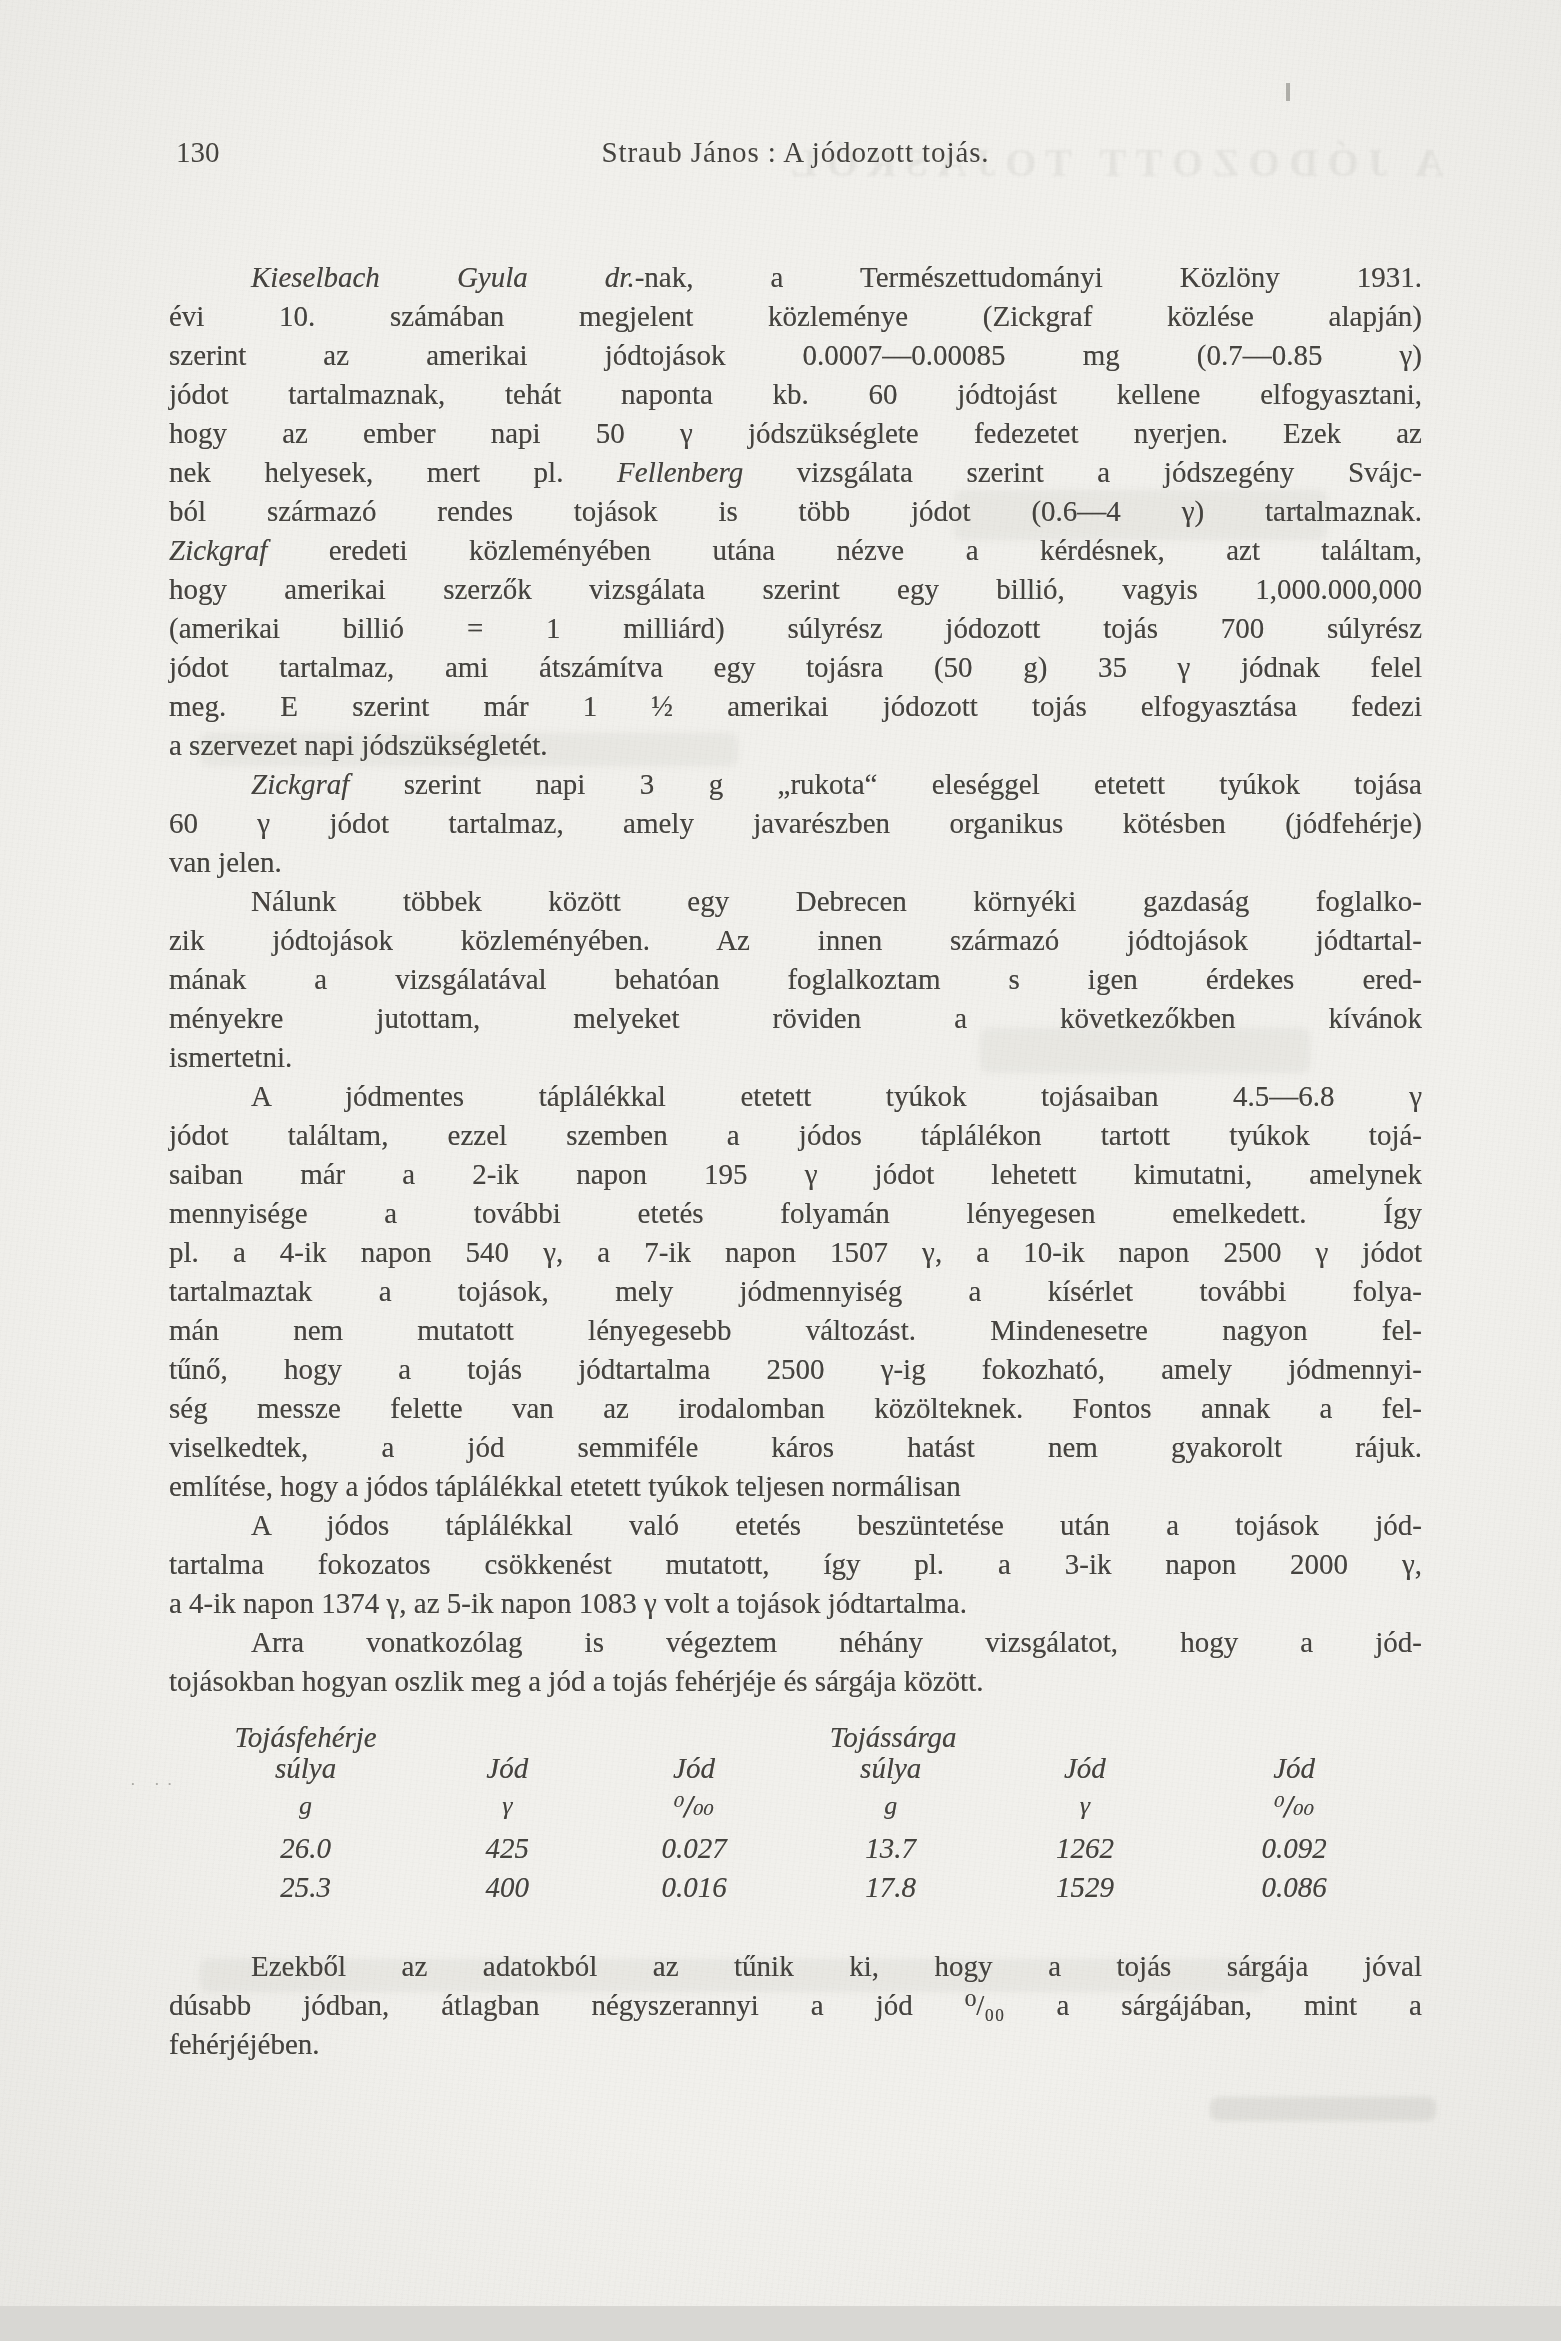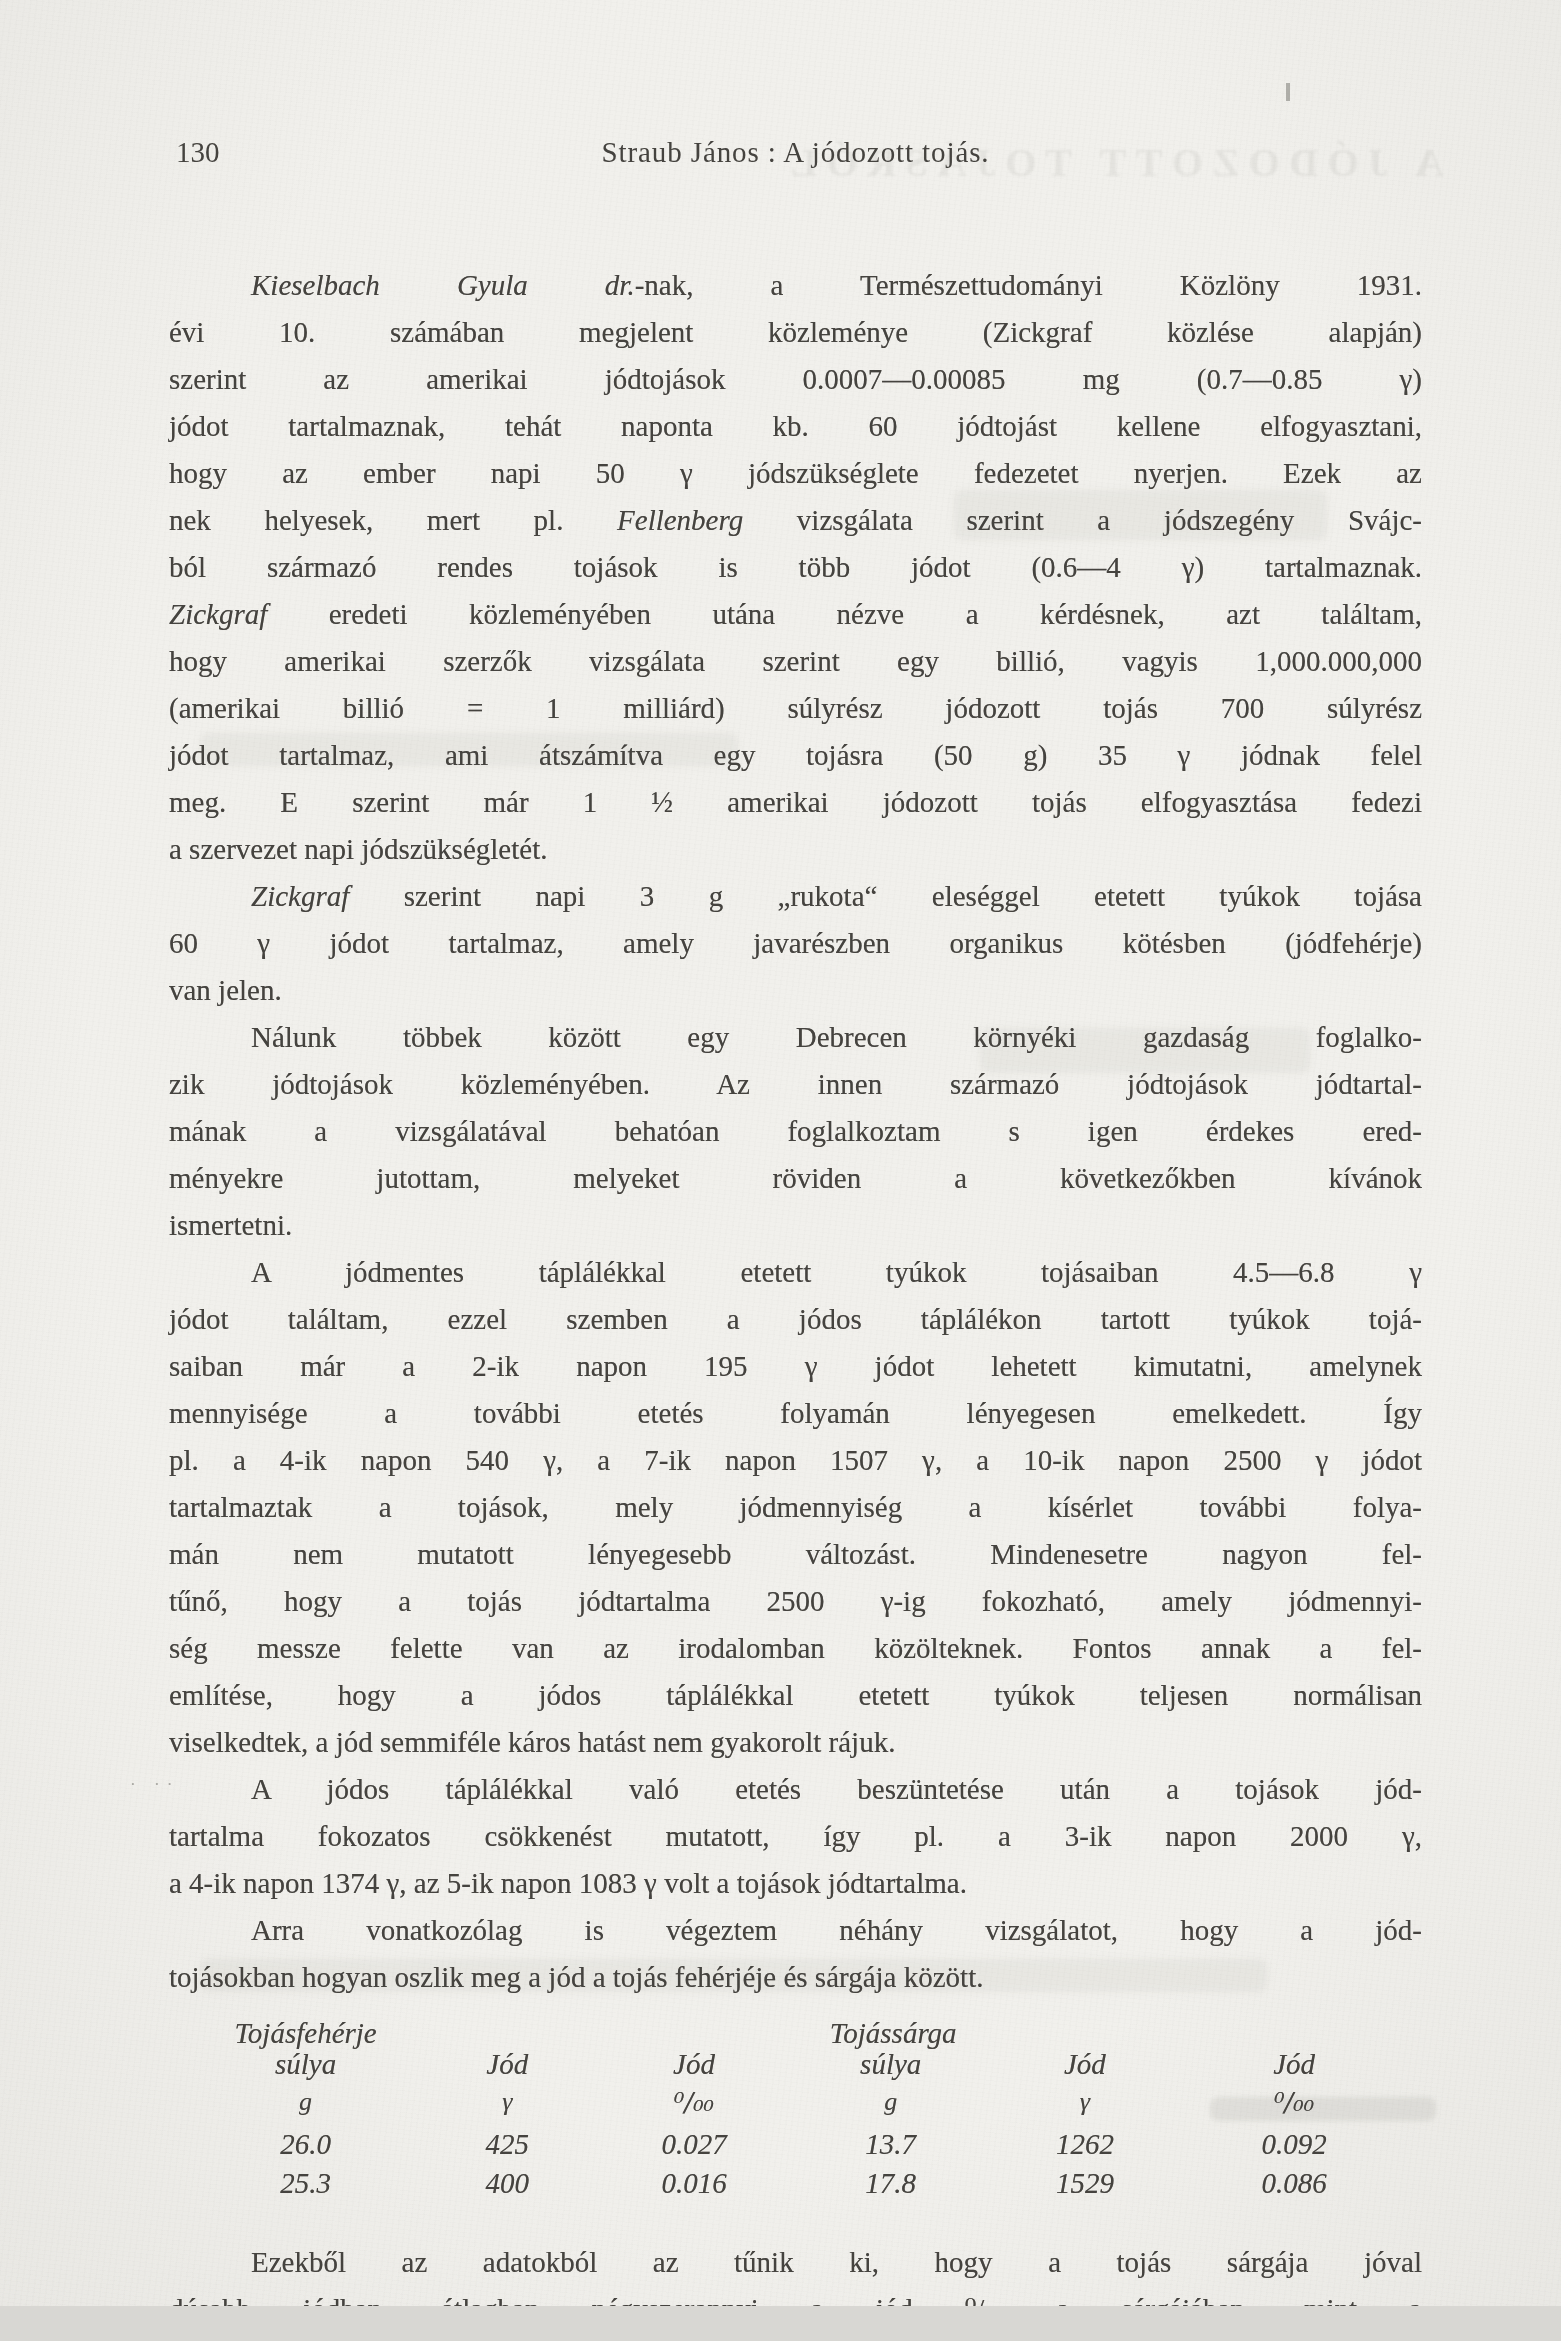--- a/index.html
+++ b/index.html
@@ -57,21 +57,20 @@
     font-size: 29px; line-height: 39px;
     text-shadow: 0 0 0.4px rgba(69,67,63,.55);
     z-index: 2;
   }
   .para { margin: 0; }
   .line {
     text-align: justify;
     text-align-last: justify;
     -moz-text-align-last: justify;
     white-space: normal;
-    margin-top: 8px;
   }
   .line:last-child { text-align-last: left; -moz-text-align-last: left; }
   .para .line:first-child { text-indent: 82px; }
 
   
   .iodo-table { position: relative; margin: 16.5px 0 40px 0; }
   .trow { position: relative; }
   .trow.group  { height: 31px; }
   .trow.heads  { height: 38px; }
   .trow.units  { height: 42px; }
@@ -150,22 +149,22 @@
     <div class="para">
         <div class="line">A jódmentes táplálékkal etetett tyúkok tojásaiban 4.5—6.8 γ</div>
         <div class="line">jódot találtam, ezzel szemben a jódos táplálékon tartott tyúkok tojá-</div>
         <div class="line">saiban már a 2-ik napon 195 γ jódot lehetett kimutatni, amelynek</div>
         <div class="line">mennyisége a további etetés folyamán lényegesen emelkedett. Így</div>
         <div class="line">pl. a 4-ik napon 540 γ, a 7-ik napon 1507 γ, a 10-ik napon 2500 γ jódot</div>
         <div class="line">tartalmaztak a tojások, mely jódmennyiség a kísérlet további folya-</div>
         <div class="line">mán nem mutatott lényegesebb változást. Mindenesetre nagyon fel-</div>
         <div class="line">tűnő, hogy a tojás jódtartalma 2500 γ-ig fokozható, amely jódmennyi-</div>
         <div class="line">ség messze felette van az irodalomban közölteknek. Fontos annak a fel-</div>
+        <div class="line">viselkedtek, a jód semmiféle káros hatást nem gyakorolt rájuk.</div>
         <div class="line">említése, hogy a jódos táplálékkal etetett tyúkok teljesen normálisan</div>
-        <div class="line">viselkedtek, a jód semmiféle káros hatást nem gyakorolt rájuk.</div>
       </div>
 
     <div class="para">
         <div class="line">A jódos táplálékkal való etetés beszüntetése után a tojások jód-</div>
         <div class="line">tartalma fokozatos csökkenést mutatott, így pl. a 3-ik napon 2000 γ,</div>
         <div class="line">a 4-ik napon 1374 γ, az 5-ik napon 1083 γ volt a tojások jódtartalma.</div>
       </div>
 
     <div class="para">
         <div class="line">Arra vonatkozólag is végeztem néhány vizsgálatot, hogy a jód-</div>

